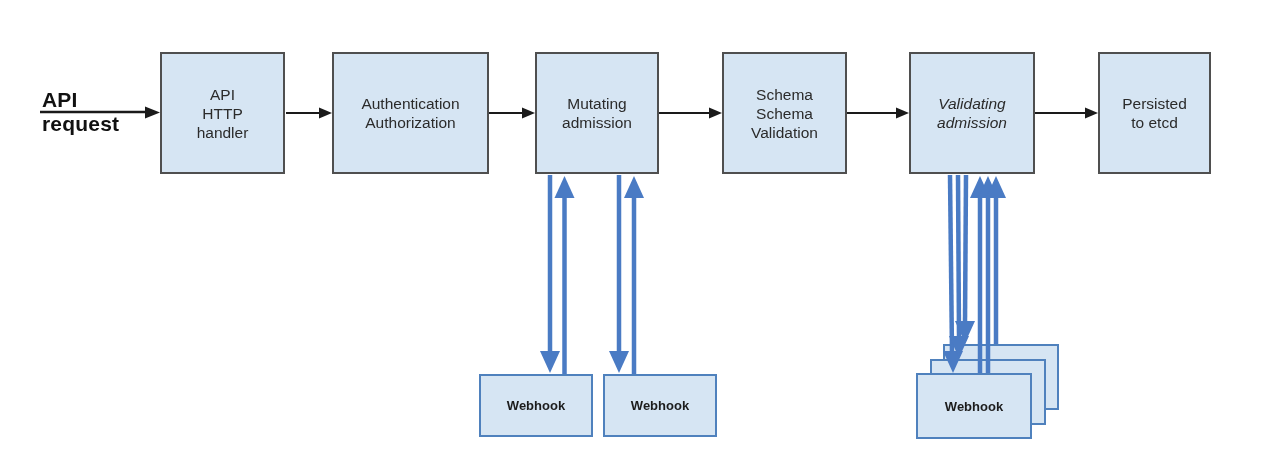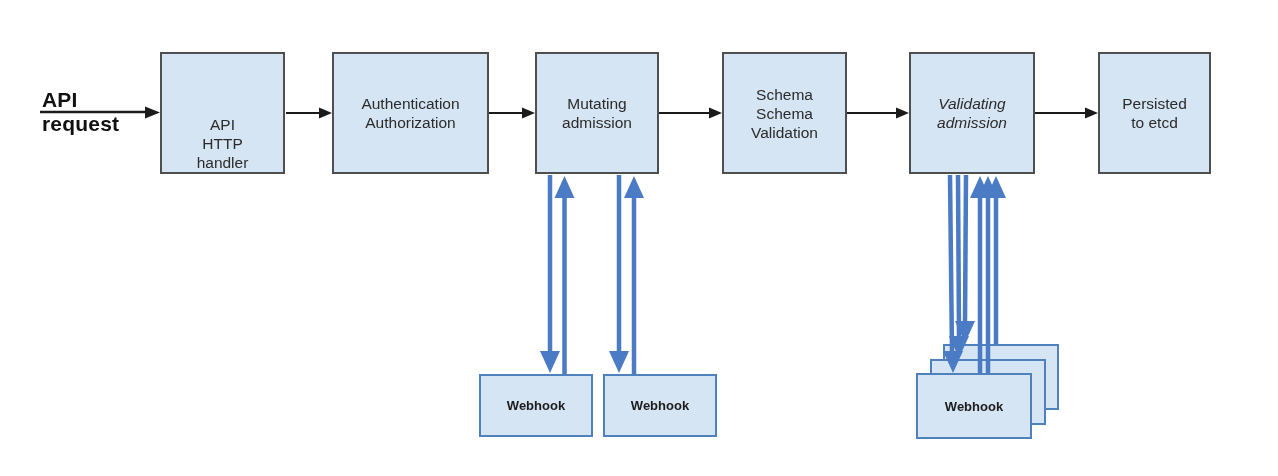--- a/index.html
+++ b/index.html
@@ -140,21 +140,21 @@
       <polygon points="988,176 978,198 998,198" stroke="none"></polygon>
     </g>
     <g fill="#4a7bc4" stroke="#4a7bc4">
       <line x1="996" y1="344" x2="996" y2="197" stroke-width="4.5"></line>
       <polygon points="996,176 986,198 1006,198" stroke="none"></polygon>
     </g>
   </svg>
 
   <div class="api-request">API request</div>
 
-  <div class="box stage" style="left:160px; width:125px;align-items:flex-end;">
+  <div class="box stage" style="left:160px; width:125px;">
     <div class="lbl">
       <span>API</span>
       <span>HTTP</span>
       <span>handler</span>
     </div>
   </div>
 
   <div class="box stage" style="left:332px; width:157px;">
     <div class="lbl">
       <span>Authentication</span>

